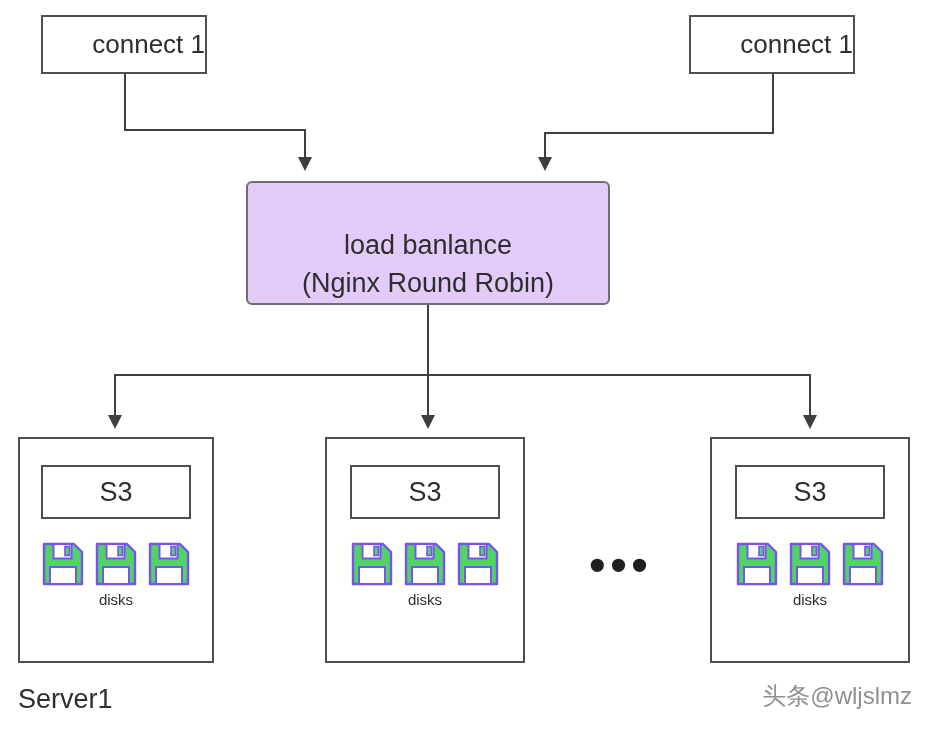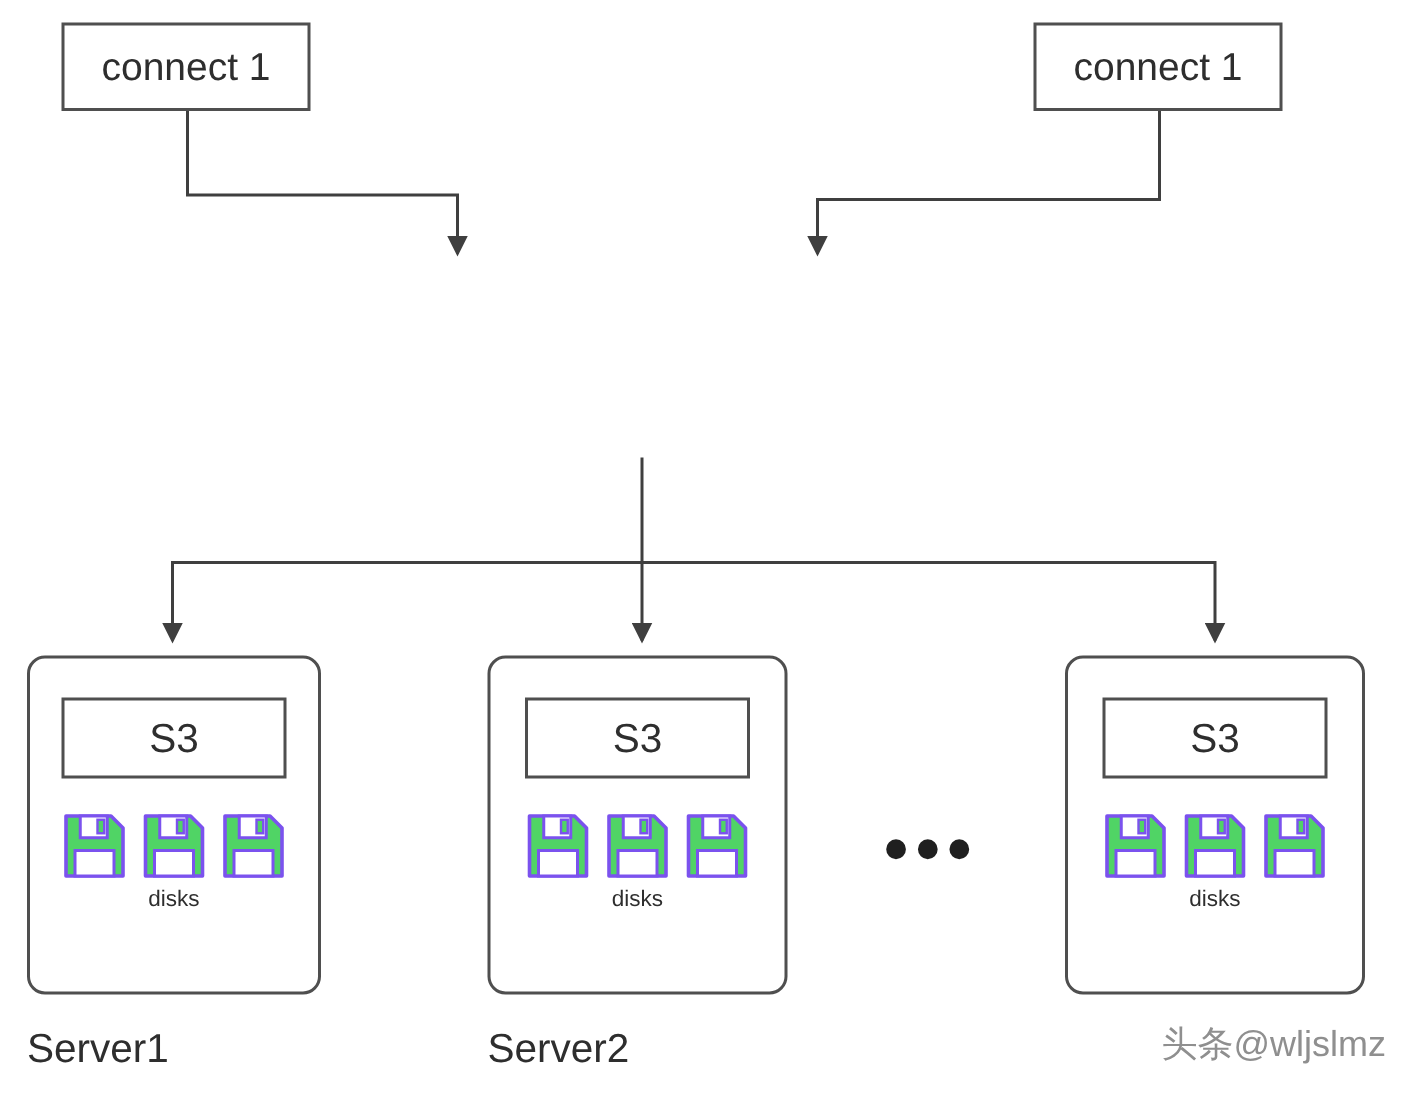--- a/index.html
+++ b/index.html
@@ -5,26 +5,26 @@
   *{box-sizing:border-box;margin:0;padding:0}
   html,body{width:938px;height:729px;background:#ffffff;
     font-family:"Liberation Sans",sans-serif;color:var(--text,#2e2e2e)}
   .canvas{position:relative;width:938px;height:729px;background:#fff;overflow:hidden}
 
   .connectors{position:absolute;left:0;top:0;width:938px;height:729px;pointer-events:none}
   .connector{fill:none;stroke:var(--line,#3f3f3f);stroke-width:2}
   #arrowhead path{fill:var(--line,#3f3f3f)}
 
   .box{position:absolute;border:2px solid var(--box-border,#4f4f4f);background:#fff;
-    display:flex;align-items:center;justify-content:center}
+    display:flex;align-items:center;justify-content:flex-end}
   .client{font-size:26px}
   .lb{background:var(--lb-fill,#e3cbf9);border-color:#6e6e6e;border-radius:6px;
     flex-direction:column;font-size:27px;line-height:1.4;text-align:center}
 
-  .server{position:absolute;border:2px solid var(--box-border,#4f4f4f);border-radius:12px;background:#fff}
+  .server{position:absolute;border:2px solid var(--box-border,#4f4f4f);border-radius:0;background:#fff}
   .s3{border:2px solid var(--box-border,#4f4f4f);width:150px;height:54px;margin:26px auto 0;
     display:flex;align-items:center;justify-content:center;font-size:27px;background:#fff}
   .disk-row{display:flex;justify-content:center;gap:9px;margin-top:22px}
   .disks-label{text-align:center;font-size:15px;margin-top:4px}
 
   .server-label{position:absolute;font-size:27px;z-index:2}
   .watermark{position:absolute;font-size:24px;color:var(--watermark-gray,#8f8f8f);z-index:3;white-space:nowrap}
   .ellipsis{position:absolute;font-size:46px;font-weight:700;letter-spacing:5px;color:#1f1f1f}
 
   .fd-body{fill:var(--disk-green,#50d465);stroke:var(--disk-purple,#7b52ee);stroke-width:2.4;stroke-linejoin:round}
@@ -51,20 +51,24 @@
     <path class="connector" d="M810 374 L810 427" marker-end="url(#arrowhead)"></path>
   </svg>
 
   <div class="box client" style="left:41px;top:15px;width:166px;height:59px">
     <span>connect 1</span>
   </div>
   <div class="box client" style="left:689px;top:15px;width:166px;height:59px">
     <span>connect 1</span>
   </div>
 
+  <div class="box lb" style="left:246px;top:181px;width:364px;height:124px">
+    <span>load banlance</span>
+    <span>(Nginx Round Robin)</span>
+  </div>
 
   <div class="server" style="left:18px;top:437px;width:196px;height:226px">
     <div class="s3">
       <span>S3</span>
     </div>
     <div class="disk-row">
       <svg width="44" height="46" viewBox="0 0 44 46">
           <path class="fd-body" d="M3 3 H33 L41 11 V43 H3 Z"></path>
           <rect class="fd-white" x="12.5" y="3" width="18" height="14.5"></rect>
           <rect class="fd-slot" x="24" y="5.5" width="4.5" height="9"></rect>
@@ -136,17 +140,16 @@
           <path class="fd-body" d="M3 3 H33 L41 11 V43 H3 Z"></path>
           <rect class="fd-white" x="12.5" y="3" width="18" height="14.5"></rect>
           <rect class="fd-slot" x="24" y="5.5" width="4.5" height="9"></rect>
           <rect class="fd-white" x="9" y="26" width="26" height="17"></rect>
         </svg>
     </div>
     <div class="disks-label">disks</div>
   </div>
 
   <div class="server-label" style="left:18px;top:684px;width:196px">Server1</div>
-  <div class="server-label" style="left:325px;top:684px;width:200px">Server2</div>
 
-  <div class="watermark" style="right:14px;top:680px">头条@wljslmz</div>
+  <div class="watermark" style="right:26px;top:680px">头条@wljslmz</div>
 
 </div>
 
 </body></html>

